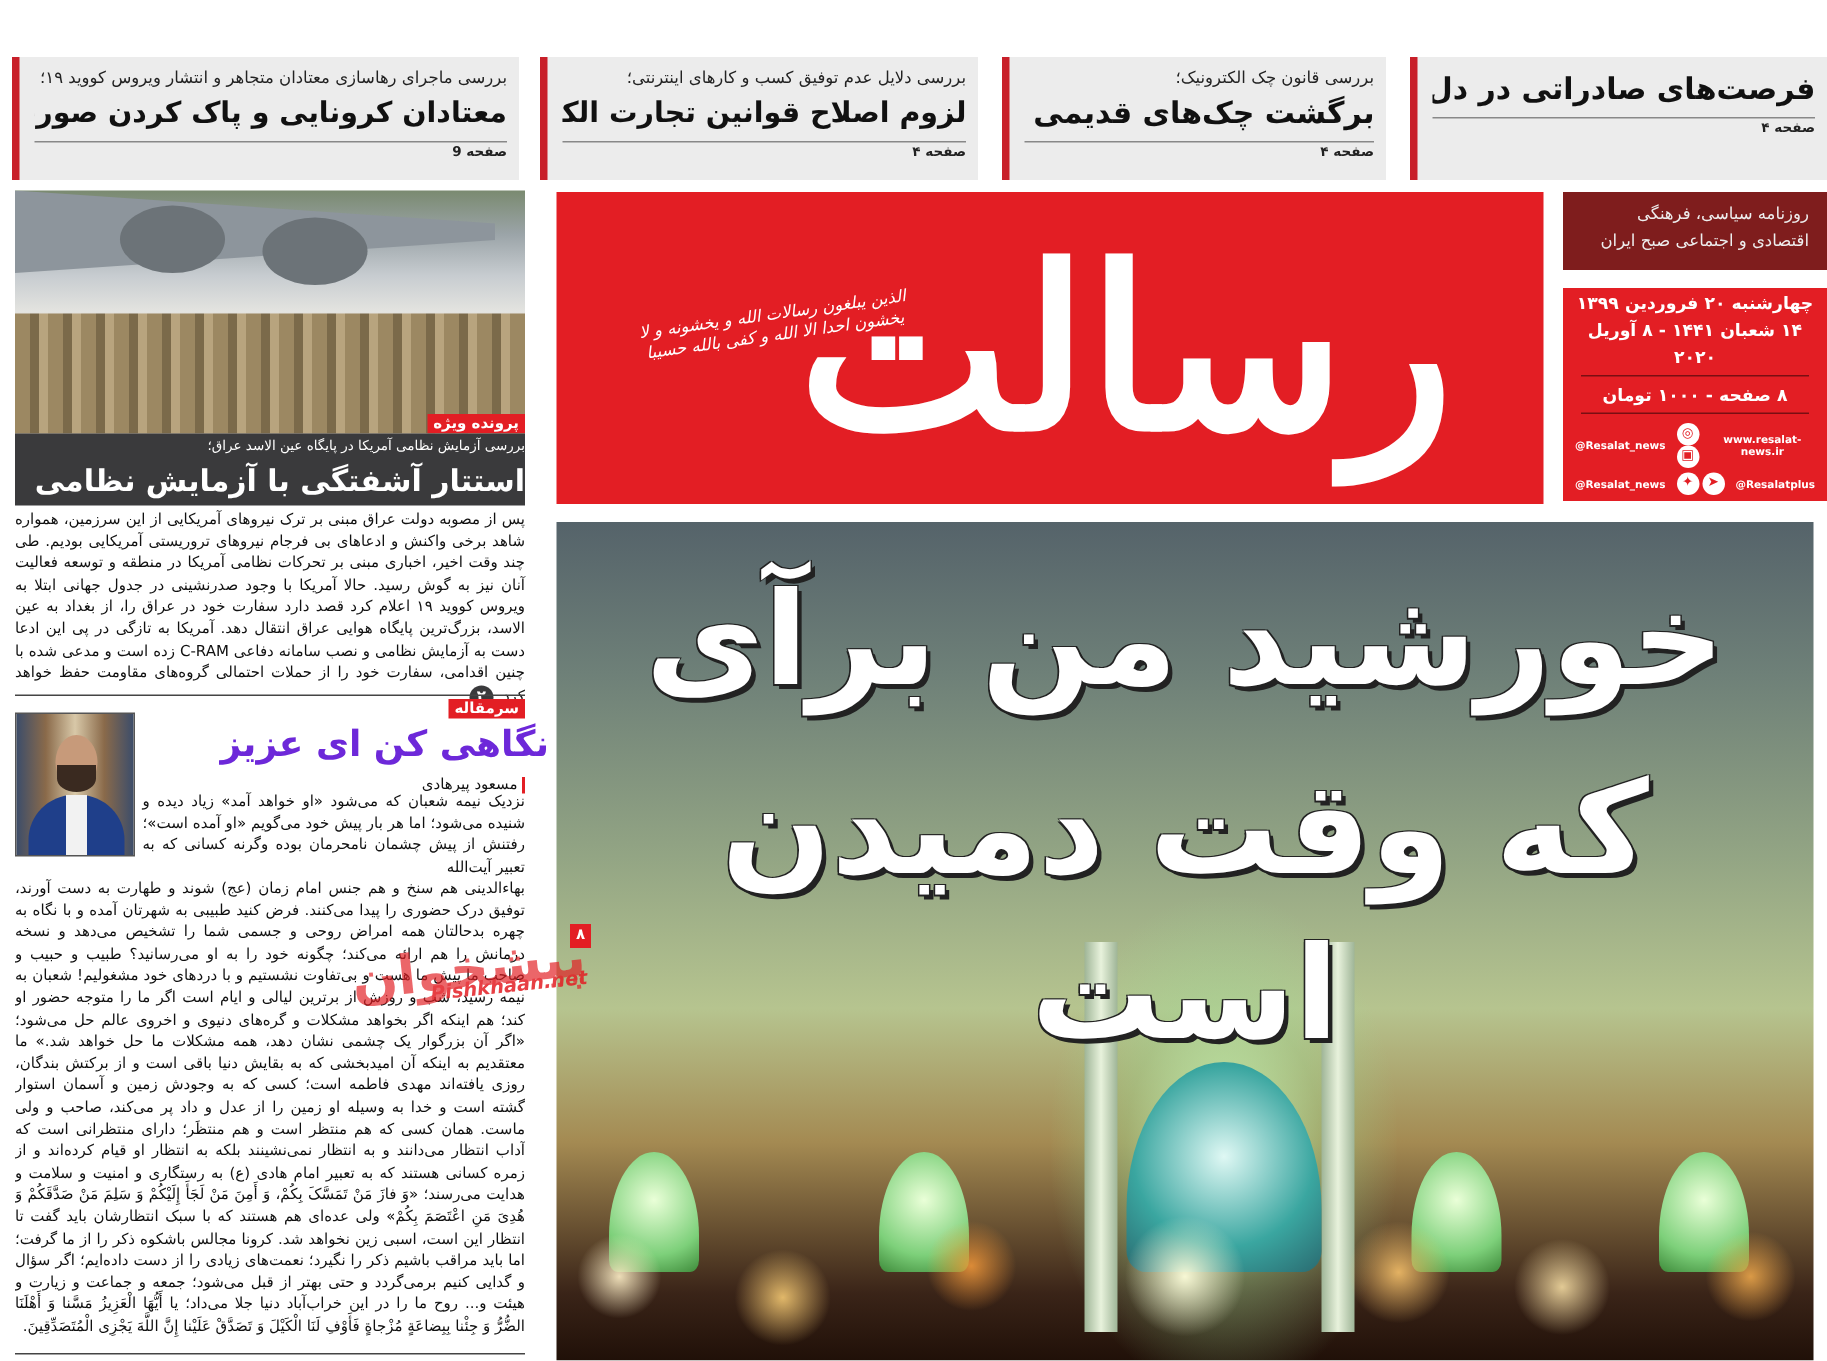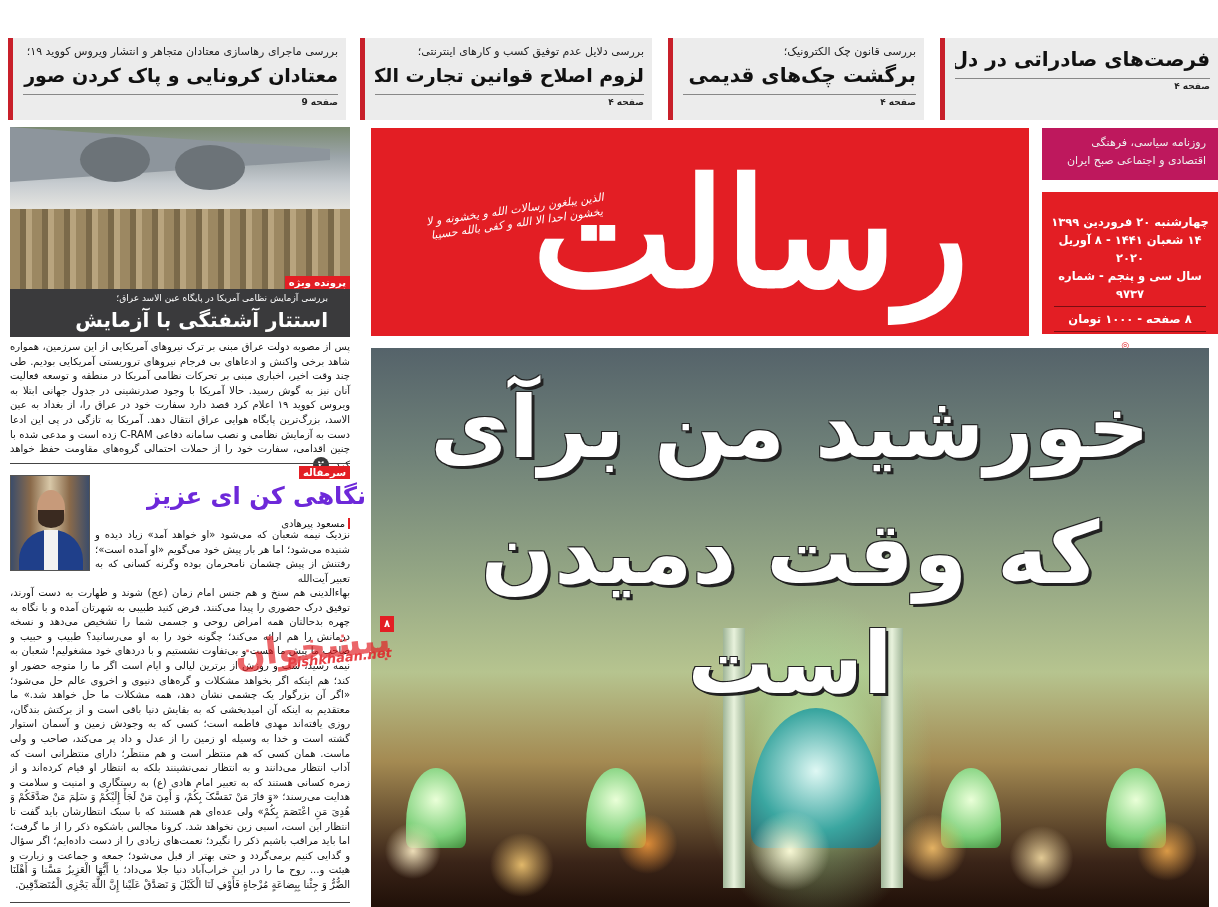--- a/index.html
+++ b/index.html
@@ -5,22 +5,22 @@
 *{box-sizing:border-box;margin:0;padding:0}
 body{width:1218px;height:907px;background:#fff;font-family:"DejaVu Sans",sans-serif;position:relative;overflow:hidden;direction:rtl}
 .strip{position:absolute;top:38px;height:82px;background:#ececec;border-left:5px solid #c8202a;padding:6px 8px 0 10px}
 .strip .kick{font-size:11px;color:#222;text-align:right;line-height:16px}
 .strip .head{font-size:20px;font-weight:bold;color:#111;text-align:right;line-height:30px;white-space:nowrap;overflow:hidden}
 .strip .rule{border-top:1px solid #888;margin-top:4px}
 .strip .page{font-size:9px;font-weight:bold;color:#222;text-align:right;line-height:14px}
 #masthead{position:absolute;left:371px;top:128px;width:658px;height:208px;background:#e31e24;overflow:hidden}
 #masthead .logo{position:absolute;right:60px;top:10px;font-family:"DejaVu Serif",serif;font-size:150px;font-weight:bold;color:#fff;line-height:190px}
 #masthead .motto{position:absolute;left:40px;top:75px;width:210px;font-size:11px;font-style:italic;color:#fff;transform:rotate(-8deg);line-height:14px;text-align:center}
-#tagline{position:absolute;left:1042px;top:128px;width:176px;height:52px;background:#be185d;color:#eee;font-size:11px;text-align:right;padding:6px 12px;line-height:18px}
-#infobox{position:absolute;left:1042px;top:192px;width:176px;height:142px;background:#e31e24;color:#fff;padding:21px 8px;text-align:center}
+#tagline{position:absolute;left:1042px;top:128px;width:176px;height:52px;background:#7f1d1d;color:#eee;font-size:11px;text-align:right;padding:6px 12px;line-height:18px}
+#infobox{position:absolute;left:1042px;top:192px;width:176px;height:142px;background:#e31e24;color:#fff;padding:1px 8px;text-align:center}
 #infobox .l{font-size:11.5px;font-weight:bold;line-height:18px}
 #infobox .hr{border-top:1px solid #7a0e12;margin:3px 4px}
 #infobox .soc{display:flex;justify-content:space-between;align-items:center;font-size:7px;font-weight:bold;direction:ltr;margin-top:6px}
 #infobox .ic{display:inline-block;width:15px;height:15px;border-radius:50%;background:#fff;color:#e31e24;font-size:9px;line-height:15px;text-align:center;margin:0 1px}
 #hero{position:absolute;left:371px;top:348px;width:838px;height:559px;overflow:hidden;
  background:linear-gradient(180deg,#55636a 0%,#6e8078 18%,#93a584 40%,#b6c48f 58%,#a48a52 74%,#3a2418 92%,#201008 100%)}
 #hero .glow{position:absolute;left:330px;top:250px;width:230px;height:330px;background:radial-gradient(ellipse at center,rgba(200,255,190,.85) 0%,rgba(160,220,150,.4) 40%,rgba(0,0,0,0) 72%)}
 #hero .dome{position:absolute;border-radius:50% 50% 10% 10%/70% 70% 10% 10%;background:radial-gradient(circle at 50% 40%,#eaffd8,#7dd07a 65%,#3e8a3a)}
 #hero .minaret{position:absolute;width:22px;background:linear-gradient(90deg,#9fb597,#e8f2dc,#9fb597)}
 #hero .lights{position:absolute;left:0;bottom:0;width:100%;height:140px;background:
@@ -33,21 +33,21 @@
  radial-gradient(circle at 95% 60%,rgba(255,180,80,.8) 0,rgba(0,0,0,0) 30px)}
 #hero .h1{position:absolute;right:0;left:0;text-align:center;font-size:86px;font-weight:bold;color:#fff;
  text-shadow:3px 3px 0 #222,-1px -1px 0 #222,1px -1px 0 #222,-1px 1px 0 #222;line-height:110px}
 #hero .badge{position:absolute;left:9px;top:268px;width:14px;height:16px;background:#e31e24;color:#fff;font-size:10px;font-weight:bold;text-align:center;line-height:16px}
 #photo{position:absolute;left:10px;top:127px;width:340px;height:162px;overflow:hidden;
  background:linear-gradient(180deg,#7a8a70 0%,#9ba4a8 18%,#c7ccd0 35%,#e4e4e0 50%,#b09a78 65%,#8c7a5a 100%)}
 #photo .wing{position:absolute;left:0;top:0;width:320px;height:55px;background:#8d959c;clip-path:polygon(0 0,100% 40%,100% 60%,0 100%)}
 #photo .eng{position:absolute;width:70px;height:45px;border-radius:50%;background:#6c7378}
 #photo .troops{position:absolute;left:0;bottom:0;width:100%;height:80px;background:repeating-linear-gradient(90deg,#9c8862 0 10px,#7b6a4a 10px 16px,#b8a47e 16px 22px)}
 #photo .tag{position:absolute;right:0;bottom:0;background:#e31e24;color:#fff;font-size:10px;font-weight:bold;padding:1px 4px}
-#story1{position:absolute;left:10px;top:289px;width:340px;height:48px;background:#3a3a3c;color:#fff;text-align:right;padding:3px 22px}
+#story1{position:absolute;left:10px;top:289px;width:340px;height:48px;background:#3a3a3c;color:#fff;text-align:right;padding:3px 0}
 #story1 .kick{font-size:9px;line-height:13px}
 #story1 .head{font-size:20px;font-weight:bold;line-height:30px}
 .body{position:absolute;text-align:justify;color:#111;font-size:10px;line-height:14.6px}
 #story1body{left:10px;top:340px;width:340px}
 #story1body .num{display:inline-block;width:16px;height:16px;border-radius:50%;background:#3a3a3c;color:#fff;text-align:center;font-size:10px;line-height:16px;font-weight:bold}
 .divider{position:absolute;left:10px;width:340px;border-top:1px solid #444}
 #editorial-tag{position:absolute;right:868px;top:466px;background:#e31e24;color:#fff;font-size:10px;font-weight:bold;padding:1px 4px}
 #editorial-title{position:absolute;right:852px;top:482px;font-size:24px;font-weight:bold;color:#6d28d9;text-align:left}
 #editorial-author{position:absolute;right:868px;top:518px;font-size:10px;color:#111;border-right:2px solid #e31e24;padding-right:3px}
 #portrait{position:absolute;left:10px;top:475px;width:80px;height:96px;border:1px solid #555;overflow:hidden;
@@ -95,21 +95,20 @@
 </div>
 
 <div id="tagline">
   <div>روزنامه سیاسی، فرهنگی</div>
   <div>اقتصادی و اجتماعی صبح ایران</div>
 </div>
 
 <div id="infobox">
   <div class="l">چهارشنبه ۲۰ فروردین ۱۳۹۹</div>
   <div class="l">۱۴ شعبان ۱۴۴۱ - ۸ آوریل ۲۰۲۰</div>
-  <div class="l">سال سی و پنجم - شماره ۹۷۳۷</div>
   <div class="hr"></div>
   <div class="l">۸ صفحه - ۱۰۰۰ تومان</div>
   <div class="hr"></div>
   <div class="soc">
     <span>@Resalat_news</span>
     <span><span class="ic">◎</span><span class="ic">▣</span></span>
     <span>www.resalat-news.ir</span>
   </div>
   <div class="soc" style="margin-top:3px">
     <span>@Resalat_news</span>

